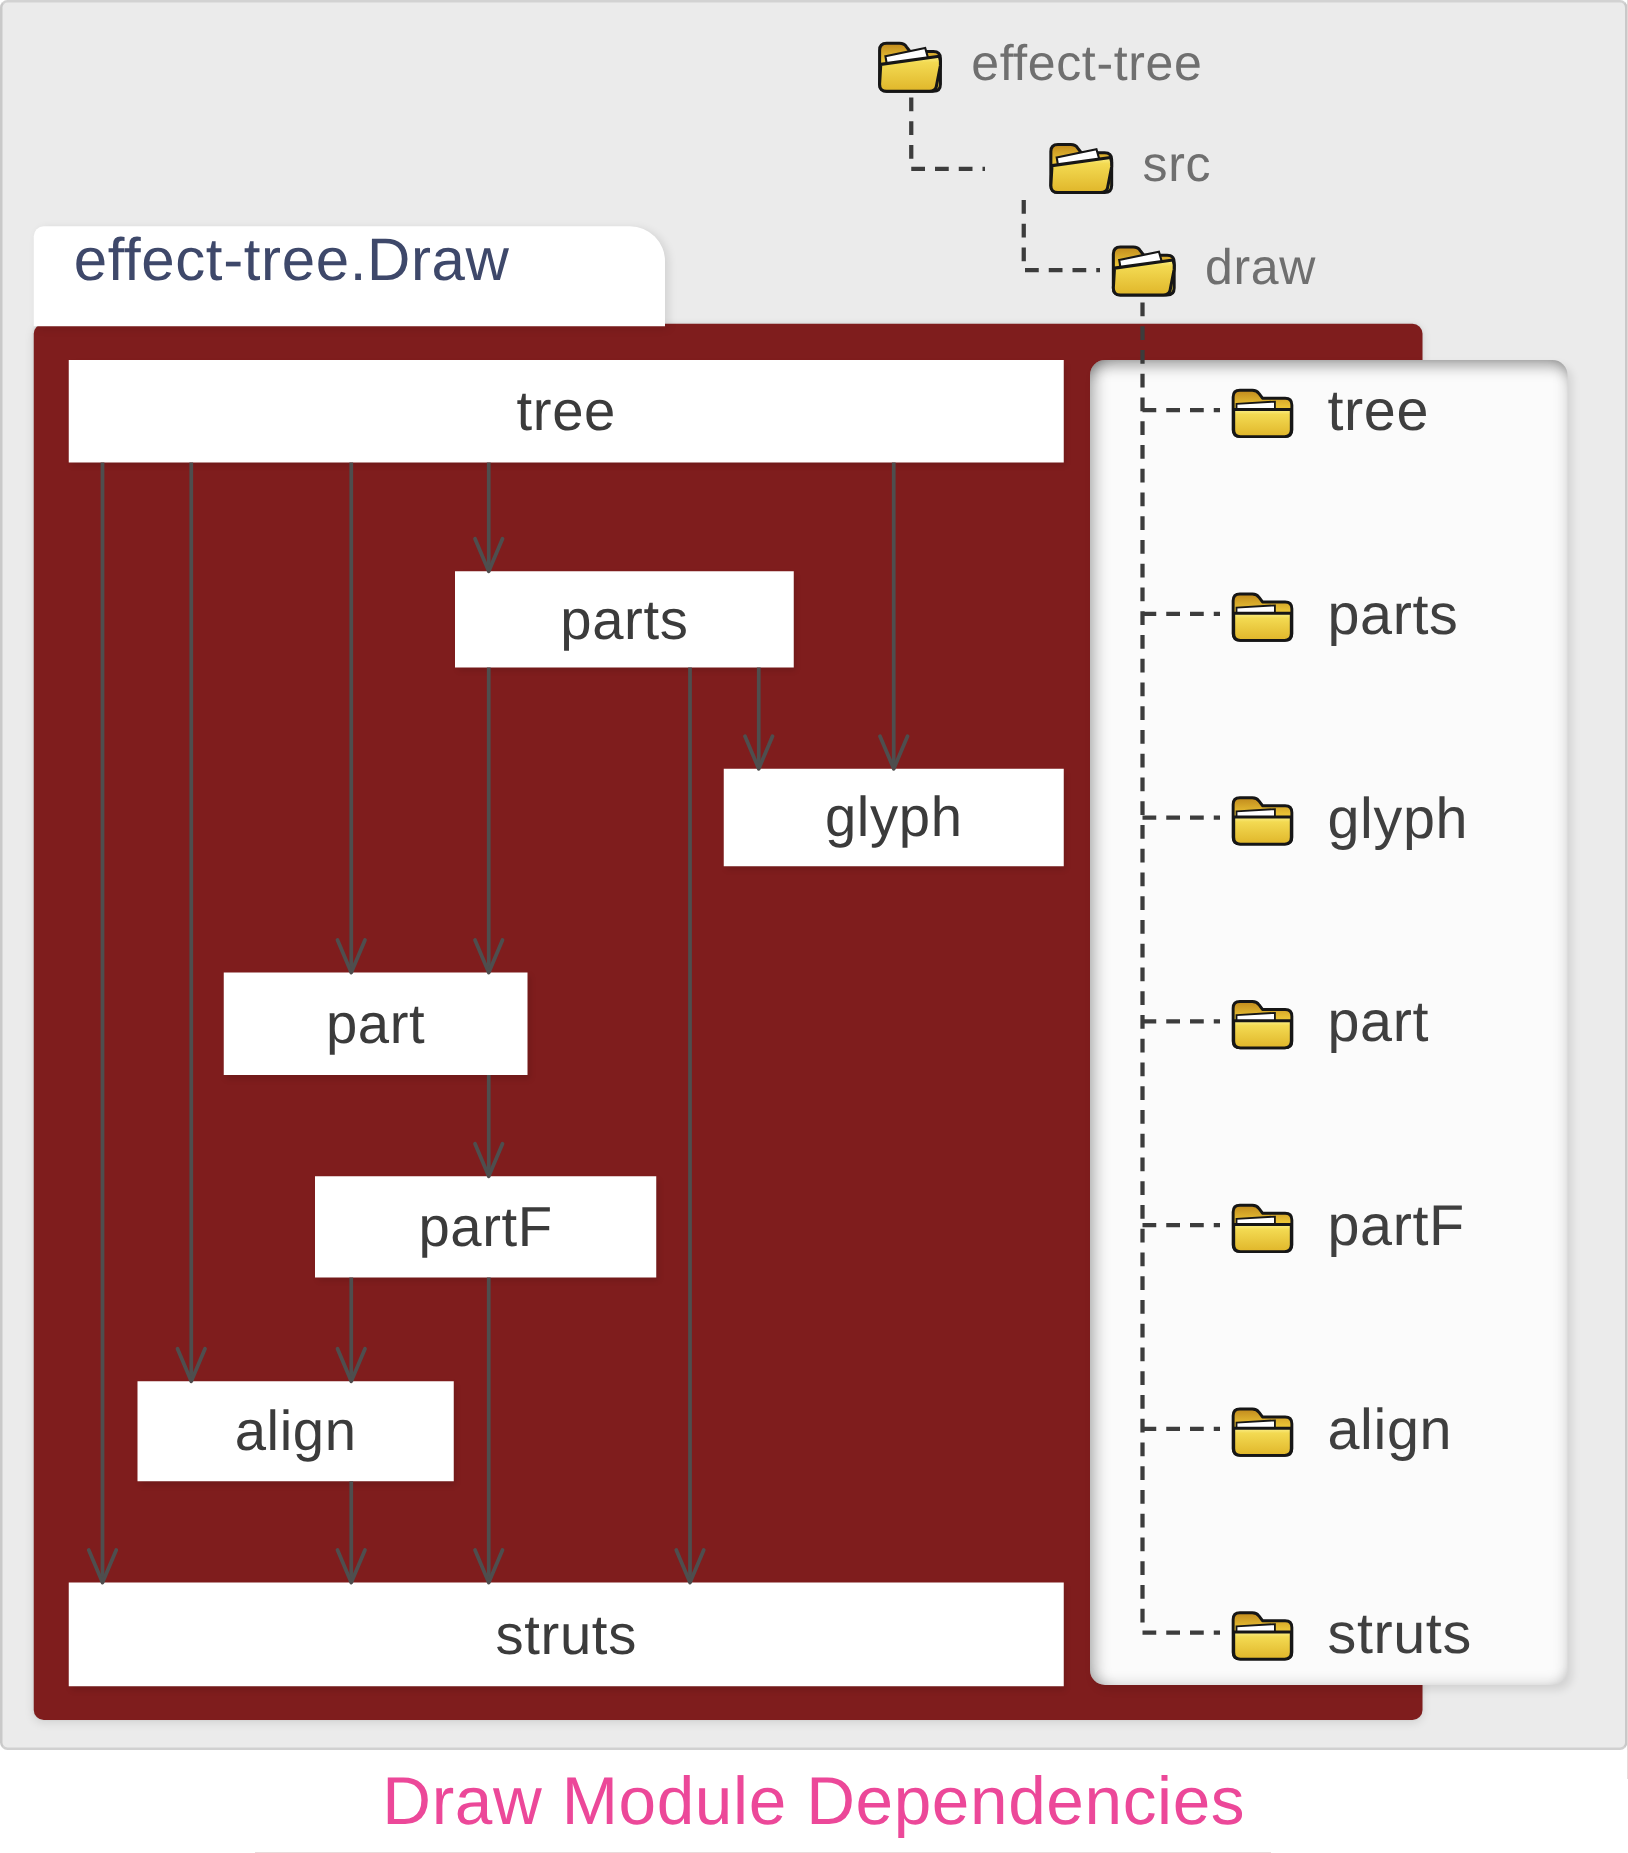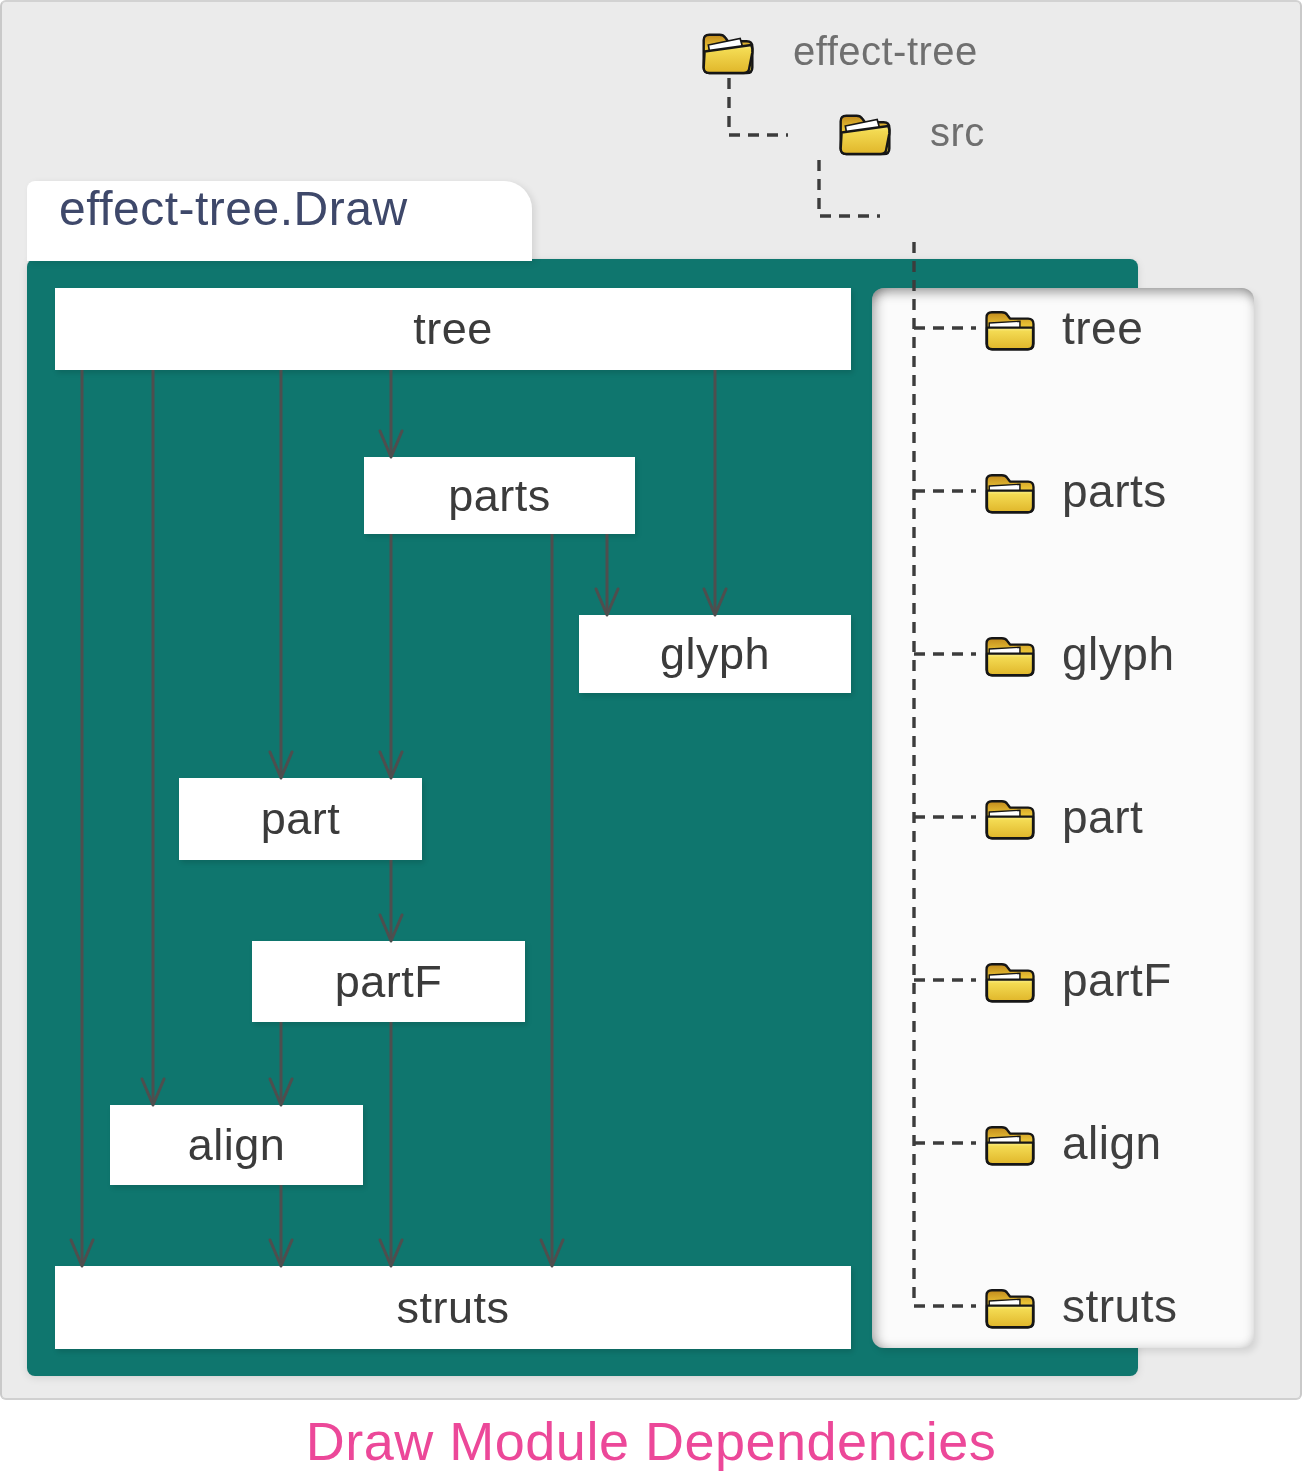--- a/index.html
+++ b/index.html
@@ -10,40 +10,40 @@
 
   
   .canvas {
     position:absolute; left:0; top:0; width:1302px; height:1400px;
     background:#ebebeb;
     border:2px solid #c9c9c9; border-top-color:#d2d2d2; border-bottom-color:#d0d0d0;
     border-radius:6px;
   }
 
   
-  .fnode { position:absolute; display:flex; align-items:center; gap:36px; height:58px; }
+  .fnode { position:absolute; display:flex; align-items:center; gap:20px; height:58px; }
   .fnode .fico { width:58px; height:51px; flex:0 0 auto; }
   .fnode .flabel { font-size:40px; color:#6f6f6f; letter-spacing:0.5px; white-space:nowrap; }
   .fnode-root { left:697px; top:20px; }
   .fnode-src  { left:834px; top:101px; }
   .fnode-draw { left:884px; top:183px; }
 
   
   .tab {
     position:absolute; left:25px; top:179px; width:505px; height:80px; z-index:3;
     background:#ffffff; border-radius:8px 28px 0 0;
     box-shadow:3px 2px 7px rgba(0,0,0,0.10);
     display:flex; align-items:flex-start; padding-left:32px;
   }
   .tab span { font-size:48px; color:#3e486a; letter-spacing:0.5px; }
 
   
   .main-panel {
     position:absolute; left:25px; top:257px; width:1111px; height:1117px; z-index:2;
-    background:#0f766e; border-radius:8px;
+    background:#7f1d1d; border-radius:8px;
     box-shadow:0 2px 8px rgba(0,0,0,0.10), 0 0 2px rgba(0,0,0,0.05);
   }
 
   .module-box {
     position:absolute; z-index:3;
     background:#ffffff;
     box-shadow:2px 3px 5px rgba(0,0,0,0.13);
     display:flex; align-items:center; justify-content:center;
   }
   .module-box span { font-size:45px; color:#3b3b3b; letter-spacing:0.5px; }
@@ -120,20 +120,26 @@
       <svg class="fico">
           <use href="#folder-open"></use>
         </svg>
       <span class="flabel">effect-tree</span>
     </div>
     <div class="fnode fnode-src">
       <svg class="fico">
           <use href="#folder-open"></use>
         </svg>
       <span class="flabel">src</span>
+    </div>
+    <div class="fnode fnode-draw">
+      <svg class="fico">
+          <use href="#folder-open"></use>
+        </svg>
+      <span class="flabel">draw</span>
     </div>
 
     <div class="tab">
       <span>effect-tree.Draw</span>
     </div>
 
     <div class="main-panel">
 
       <div class="module-box b-tree">
         <span>tree</span>

